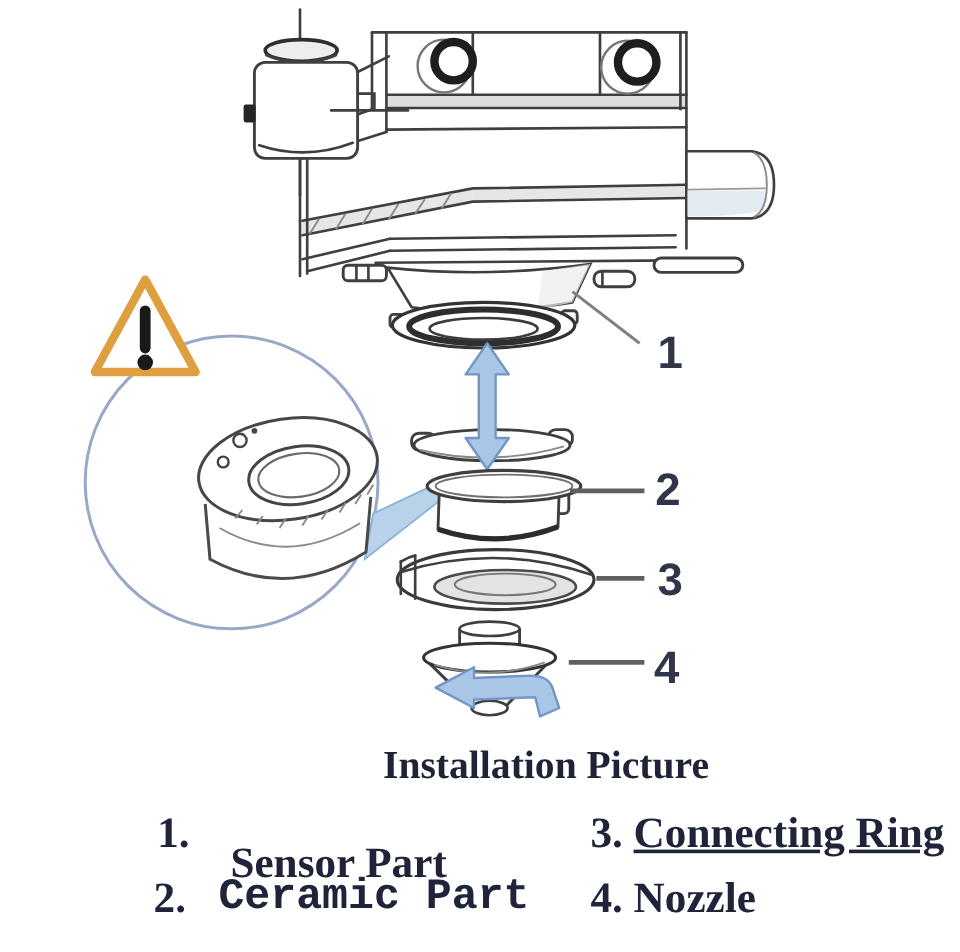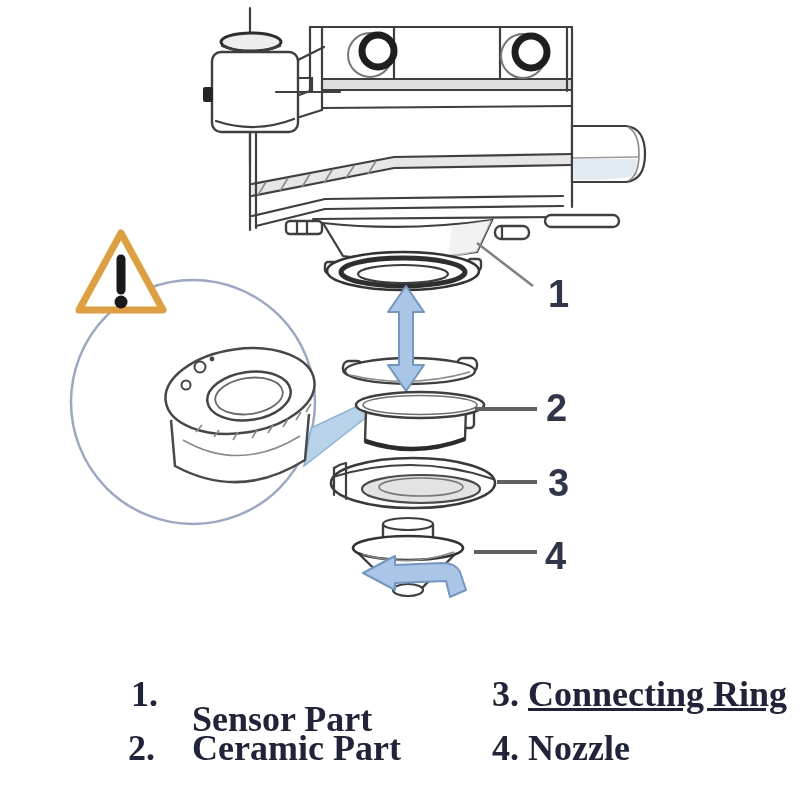--- a/index.html
+++ b/index.html
@@ -177,27 +177,28 @@
     <path d="M357,552 L395,589 Q408,597 421,589 L459,550" fill="#ffffff" stroke="#3f3f3f" stroke-width="2.4"></path>
     <ellipse cx="408" cy="590" rx="15" ry="6" fill="#ffffff" stroke="#3f3f3f" stroke-width="2.2"></ellipse>
     <ellipse cx="408" cy="548" rx="55" ry="12" fill="#ffffff" stroke="#333333" stroke-width="2.6"></ellipse>
     <path class="thin" d="M362,554 Q408,568 454,552"></path>
   </g>
   <path d="M363,573 L395,556 L395,565 L442,563 Q456,563 460,572 L466,590 L450,597 L446,581 L395,583 L395,590 Z" fill="#a9c6e6" stroke="#7297c4" stroke-width="2" stroke-linejoin="round"></path>
   <line x1="474" y1="552" x2="537" y2="552" stroke="#606060" stroke-width="4"></line>
   <text class="svg-label" x="545" y="569">4</text>
 </svg>
 
+<div class="caption">Installation Picture</div>
 
 <div>
   <span class="leg" style="left:131px;top:676px;">1.</span>
   <span class="leg" style="left:192px;top:701px;">Sensor Part</span>
 
   <span class="leg" style="left:128px;top:730px;">2.</span>
-  <span class="leg" style="left:192px;top:730px;">Ceramic Part</span>
+  <span class="leg" style="left:182px;top:730px;font-family:Liberation Mono, monospace;">Ceramic Part</span>
 
   <span class="leg" style="left:492px;top:676px;">3.</span>
   <span class="leg" style="left:528px;top:676px;text-decoration:underline;">Connecting Ring</span>
 
   <span class="leg" style="left:492px;top:730px;">4.</span>
   <span class="leg" style="left:528px;top:730px;">Nozzle</span>
 </div>
 
 </div>
 

